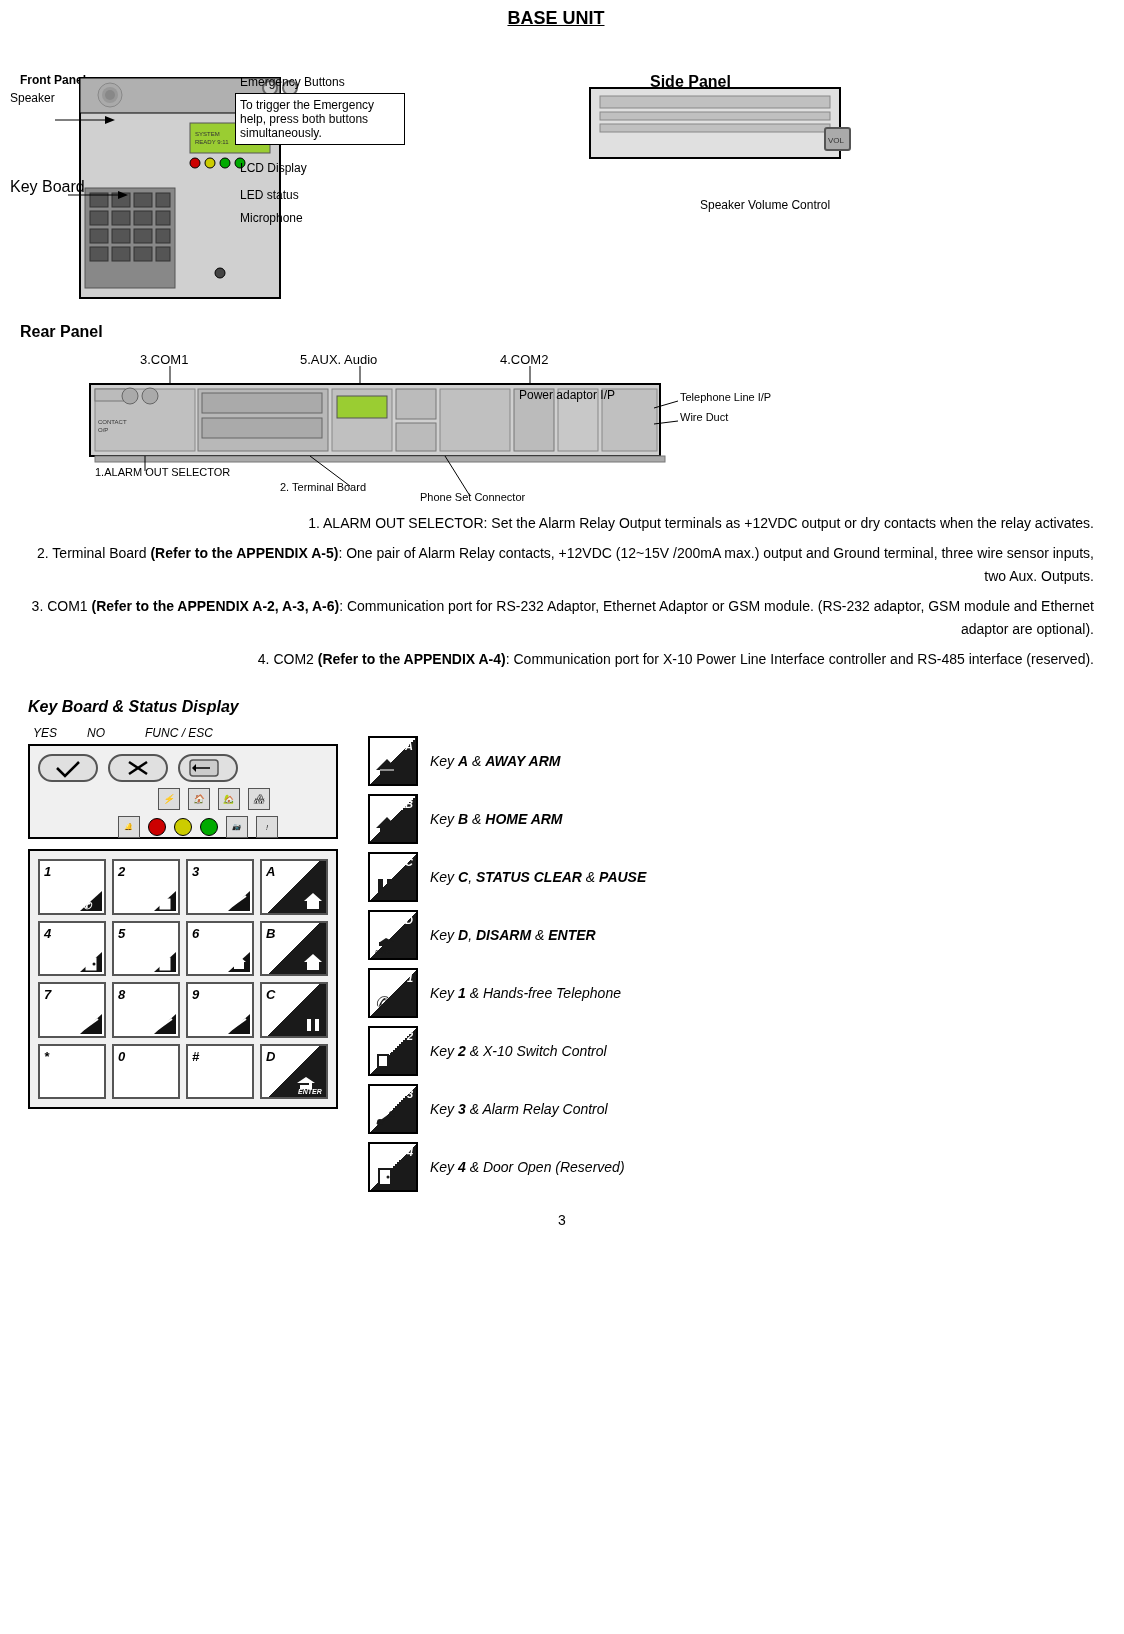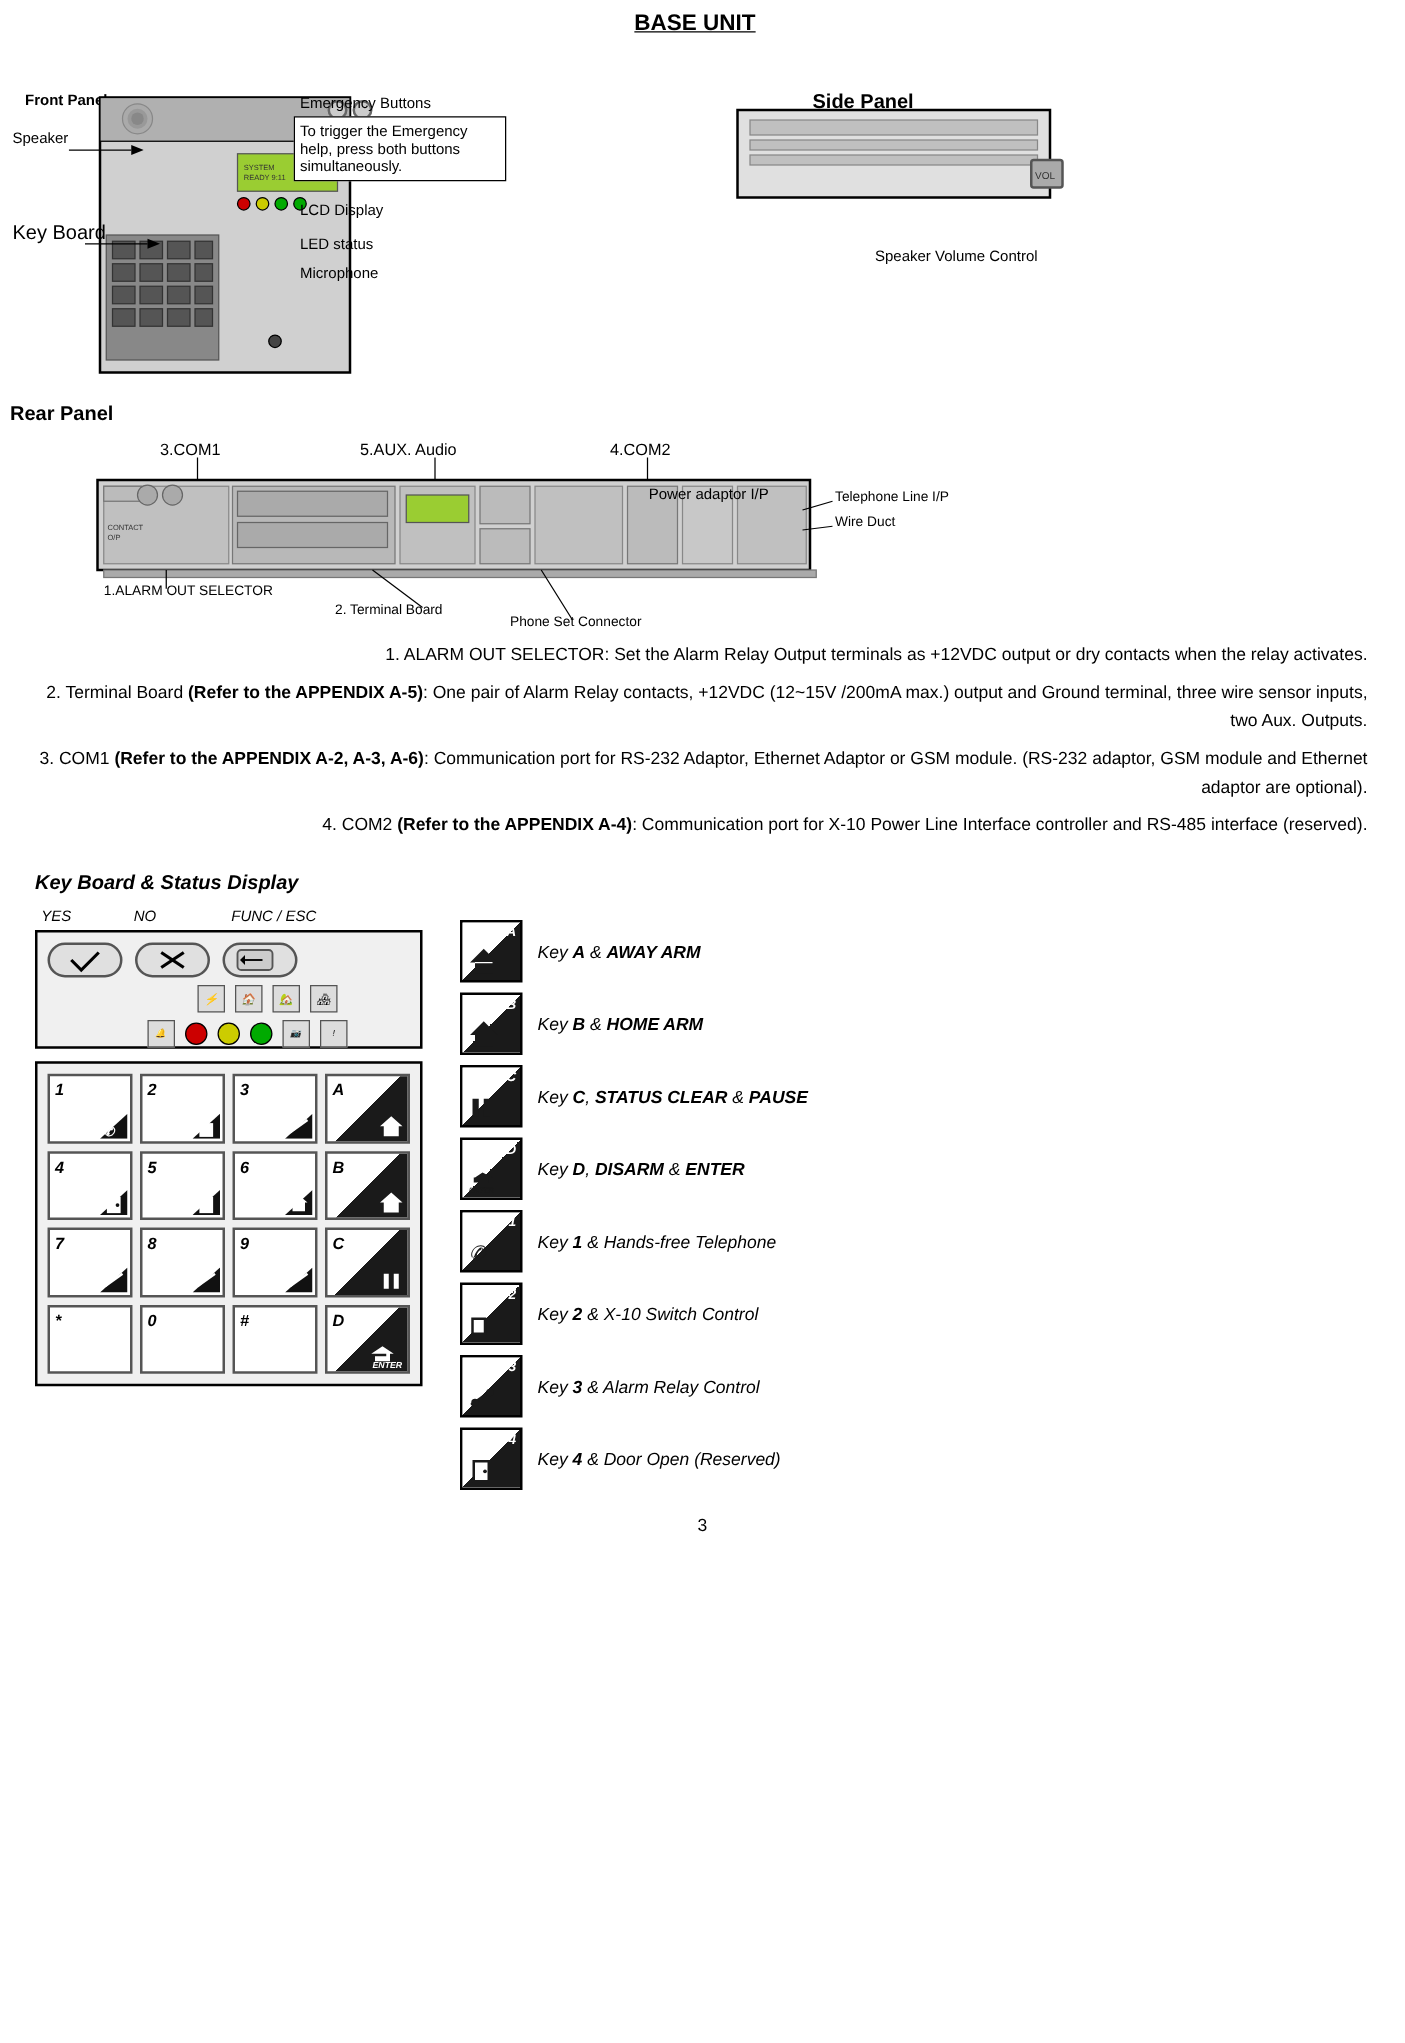--- a/index.html
+++ b/index.html
@@ -50,21 +50,21 @@
     .annotation {
       position: absolute;
       font-size: 12px;
     }
 
     
     .rear-panel-section {
       position: relative;
       width: 100%;
       margin-top: 10px;
-      padding: 0 8px;
+      padding: 0 20px;
     }
 
     .rear-panel-label {
       font-size: 16px;
       font-weight: bold;
       margin-bottom: 5px;
     }
 
     
     .descriptions {
@@ -95,21 +95,20 @@
       gap: 30px;
       align-items: flex-start;
     }
 
     .keyboard-left {
       flex-shrink: 0;
     }
 
     .top-keys-label-row {
       display: flex;
-      gap: 20px;
       margin-bottom: 4px;
       font-size: 12px;
       margin-left: 5px;
     }
 
     .top-keys-box {
       width: 310px;
       height: 95px;
       border: 2px solid #000;
       background: #f0f0f0;
@@ -293,21 +292,21 @@
     <text x="145" y="76" font-size="6" fill="#333">READY 9:11</text>
 
     <circle cx="145" cy="95" r="5" fill="#cc0000" stroke="#000"></circle>
     <circle cx="160" cy="95" r="5" fill="#cccc00" stroke="#000"></circle>
     <circle cx="175" cy="95" r="5" fill="#00aa00" stroke="#000"></circle>
     <circle cx="190" cy="95" r="5" fill="#00aa00" stroke="#000"></circle>
 
     <circle cx="170" cy="205" r="5" fill="#444" stroke="#000"></circle>
   </svg>
 
-  <span class="annotation" style="left:10px;top:60px;font-size:12px;">Speaker</span>
+  <span class="annotation" style="left:10px;top:48px;font-size:12px;">Speaker</span>
   <svg width="60" height="20" style="position:absolute;left:55px;top:67px;">
     <line x1="0" y1="10" x2="50" y2="10" stroke="#000" stroke-width="1"></line>
     <polygon points="50,6 60,10 50,14" fill="#000"></polygon>
   </svg>
 
   <span class="annotation" style="left:10px;top:135px;font-size:16px;">Key Board</span>
   <svg width="60" height="20" style="position:absolute;left:68px;top:142px;">
     <line x1="0" y1="10" x2="50" y2="10" stroke="#000" stroke-width="1"></line>
     <polygon points="50,6 60,10 50,14" fill="#000"></polygon>
   </svg>

